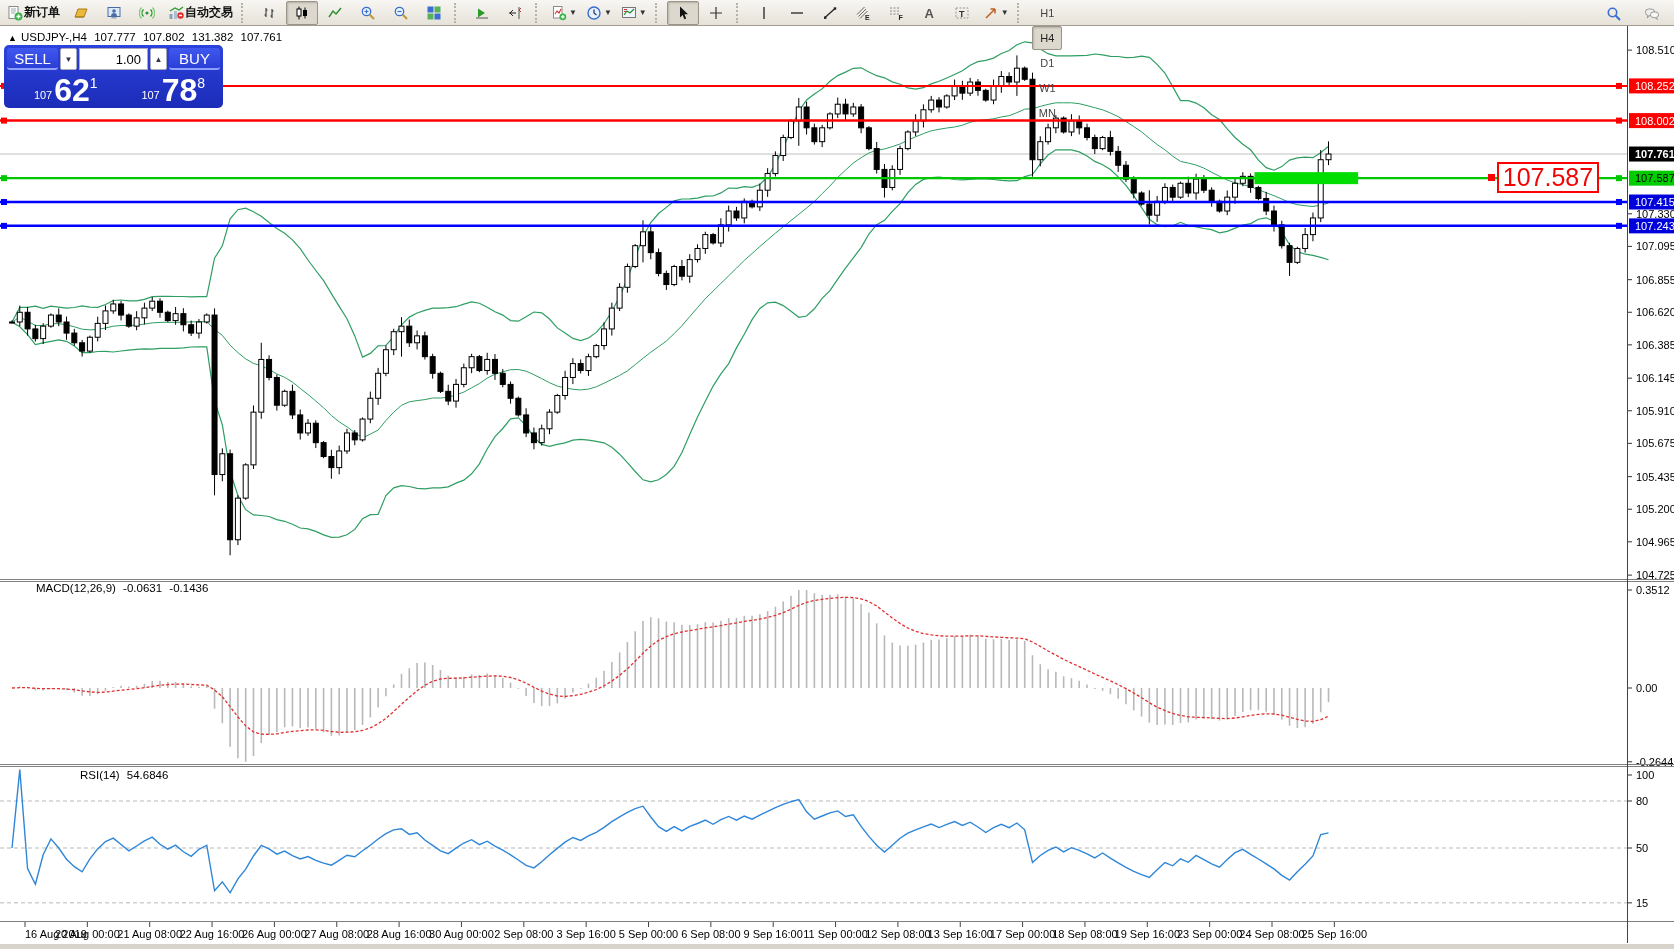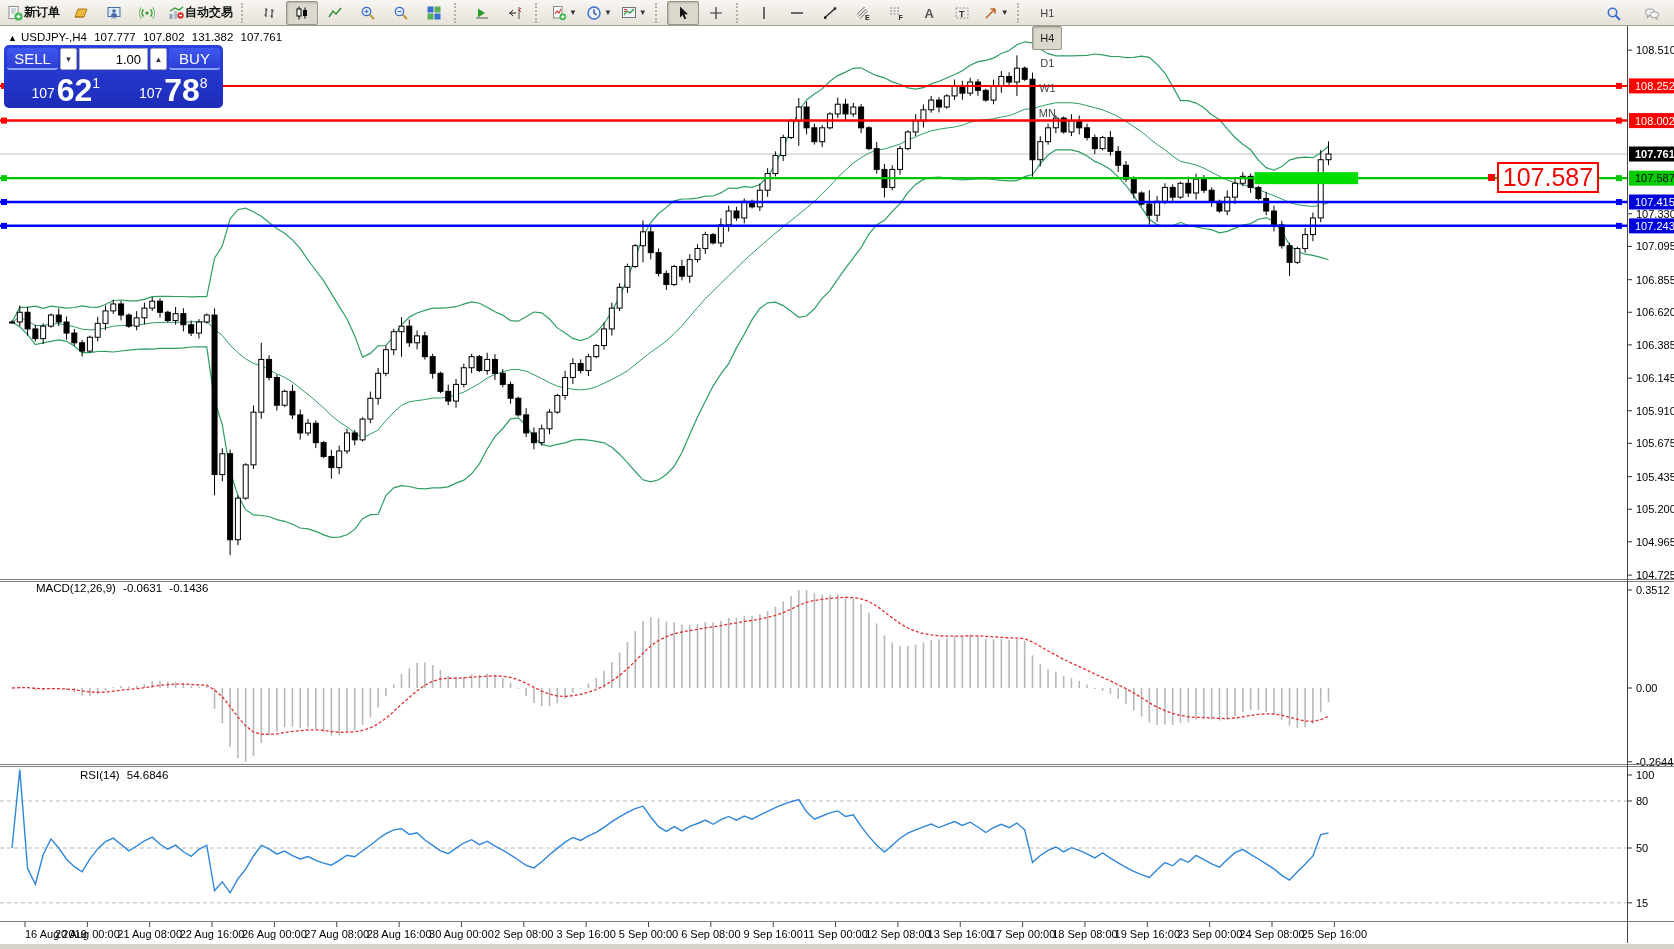--- a/index.html
+++ b/index.html
@@ -30,21 +30,21 @@
     background:linear-gradient(#2c42dd,#1c2cb8);border-radius:5px;padding:3px;box-sizing:border-box;}
   .tp-row1{display:flex;height:22px;gap:2px;}
   .btn-sell,.btn-buy{flex:0 0 51px;background:linear-gradient(#4058f0,#2b3fd6);color:#fff;font-size:15px;
     display:flex;align-items:center;justify-content:center;border-radius:3px;border-bottom:2px solid #8fa0ff;}
   .spinner{flex:0 0 17px;background:#fff;border:1px solid #aab;box-sizing:border-box;color:#334;
     display:flex;align-items:center;justify-content:center;font-size:8px;border-radius:2px;}
   .vol-box{flex:1;background:#fff;border:1px solid #aab;box-sizing:border-box;display:flex;
     align-items:center;justify-content:flex-end;padding-right:6px;font-size:13px;color:#000;}
   .tp-row2{display:flex;height:35px;gap:2px;margin-top:1px;}
   .price-cell{flex:1;color:#fff;display:flex;align-items:flex-end;justify-content:center;padding-bottom:1px;}
-  .price-small{font-size:14px;margin:0 2px 4px 12px;}
+  .price-small{font-size:11px;margin:0 2px 4px 12px;}
   .price-big{font-size:32px;font-weight:bold;line-height:30px;}
   .price-sup{font-size:14px;margin-bottom:14px;}
   
   .pane-label{position:absolute;left:8px;font-size:11.5px;color:#000;z-index:10;white-space:nowrap;padding-left:28px;}
   .pane-label span{margin-right:4px;}
   
   .price-box{position:absolute;left:1497px;top:162px;width:98px;height:27px;z-index:15;
     background:#fff;border:2px solid #ff0000;color:#f00404;font-size:25px;
     display:flex;align-items:center;justify-content:center;}
   .turning-point{position:absolute;left:1421px;top:266px;z-index:15;font-size:31px;font-weight:bold;

